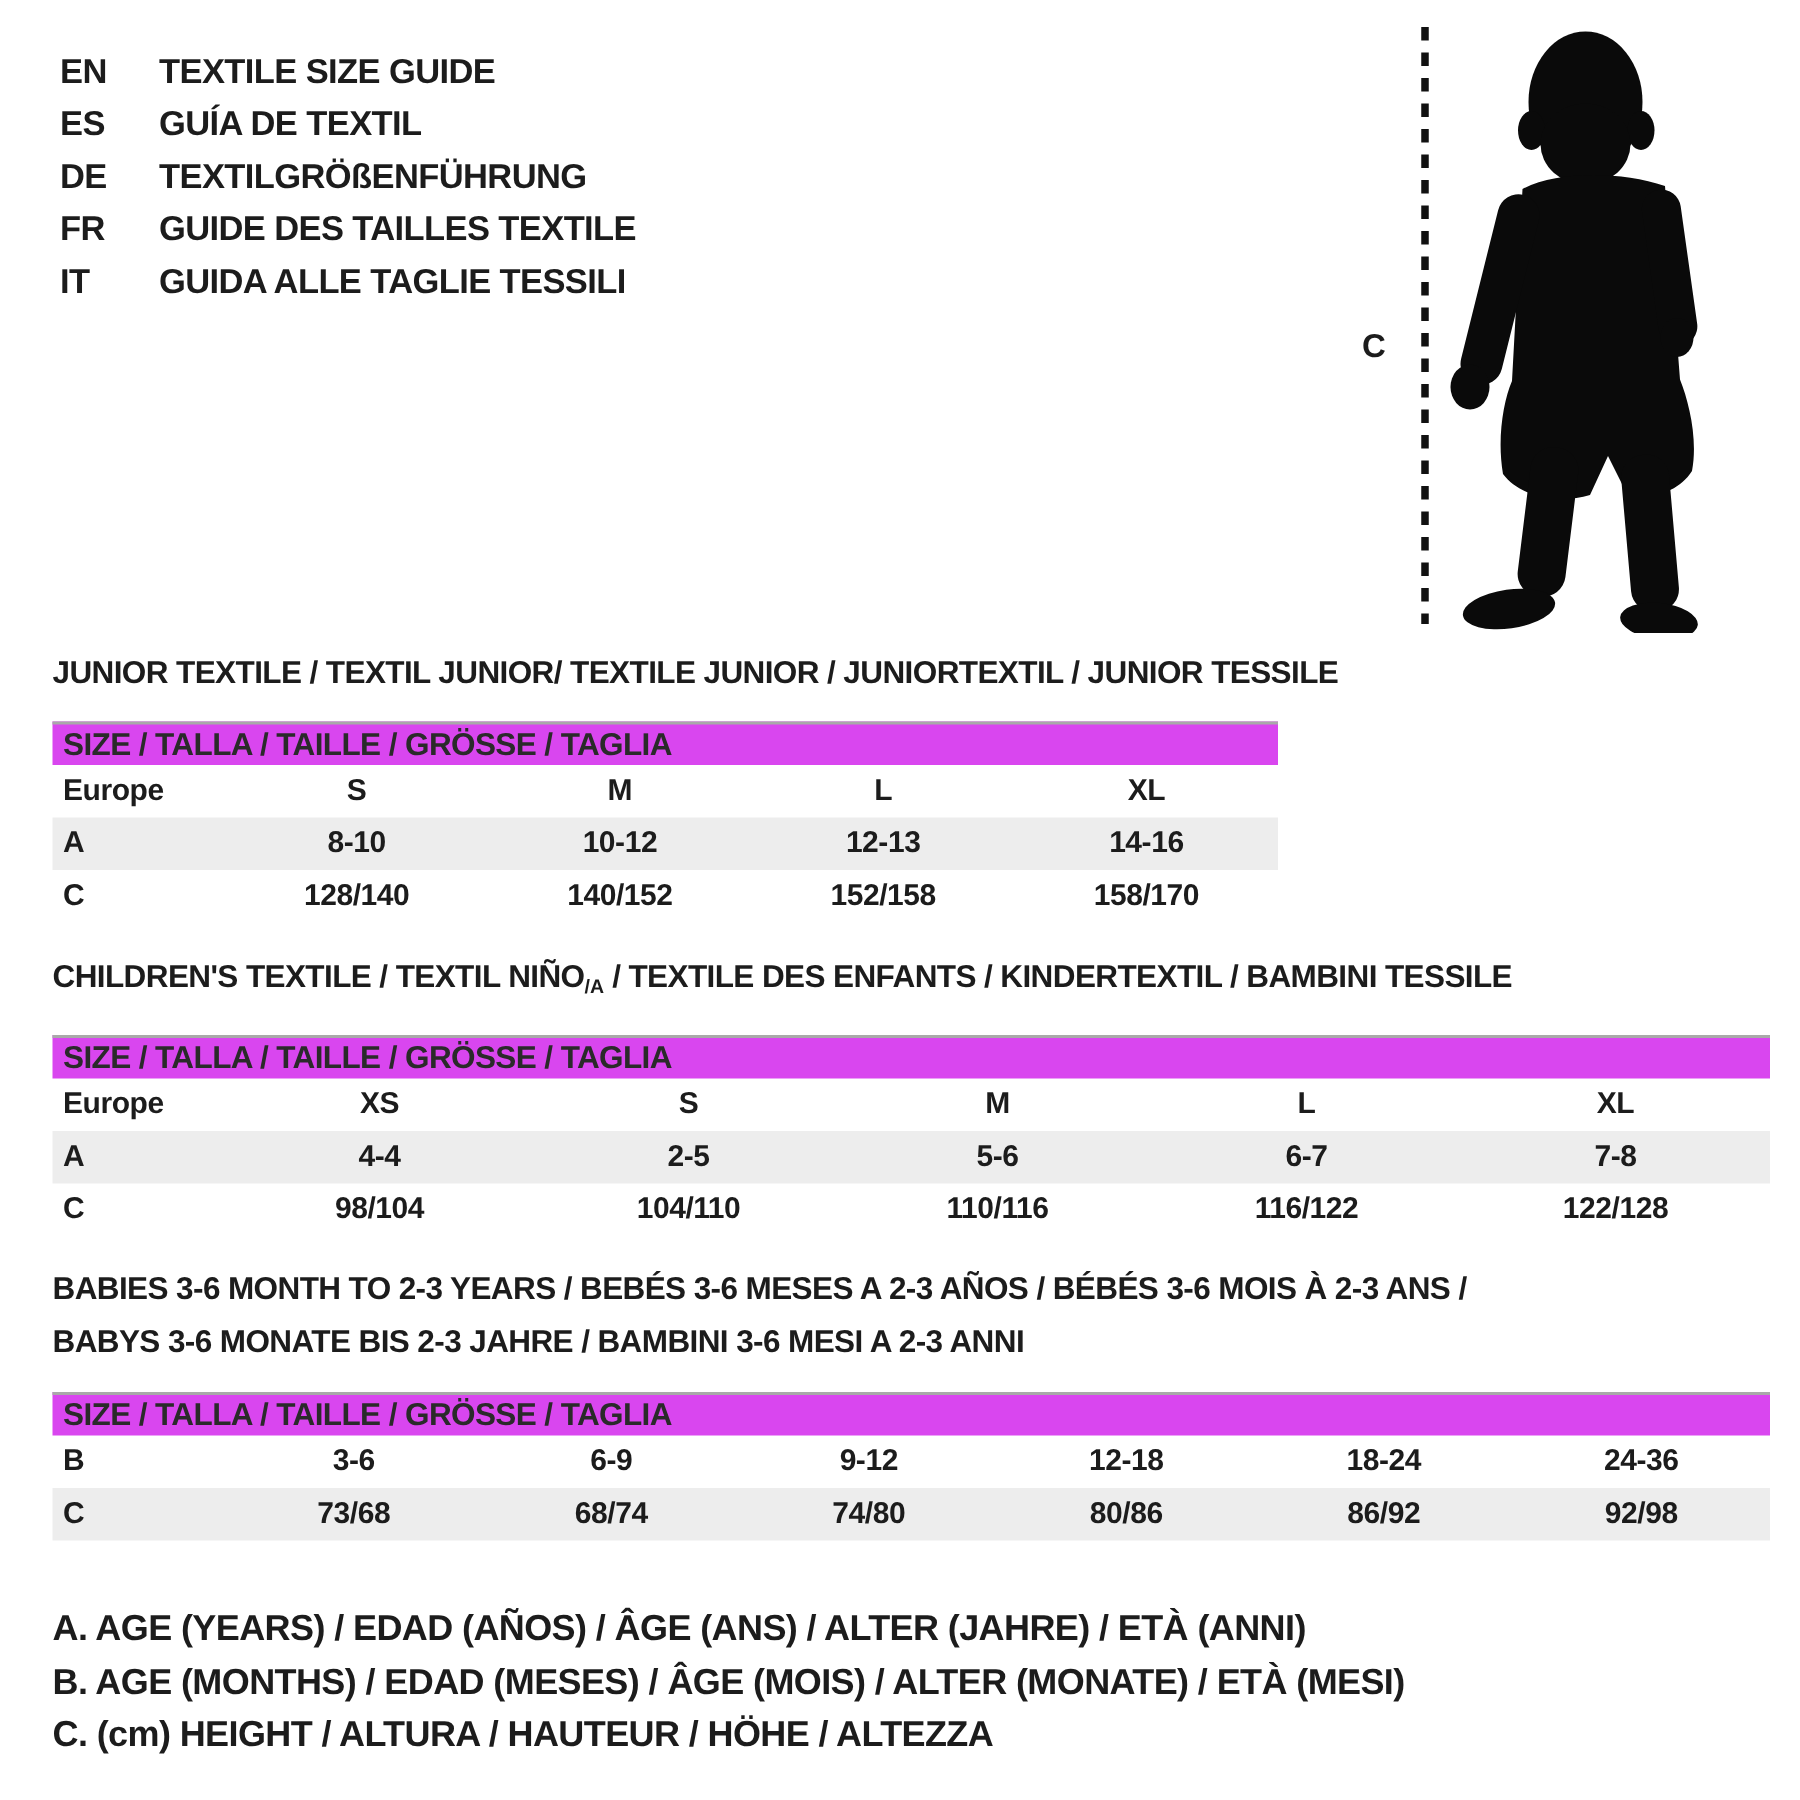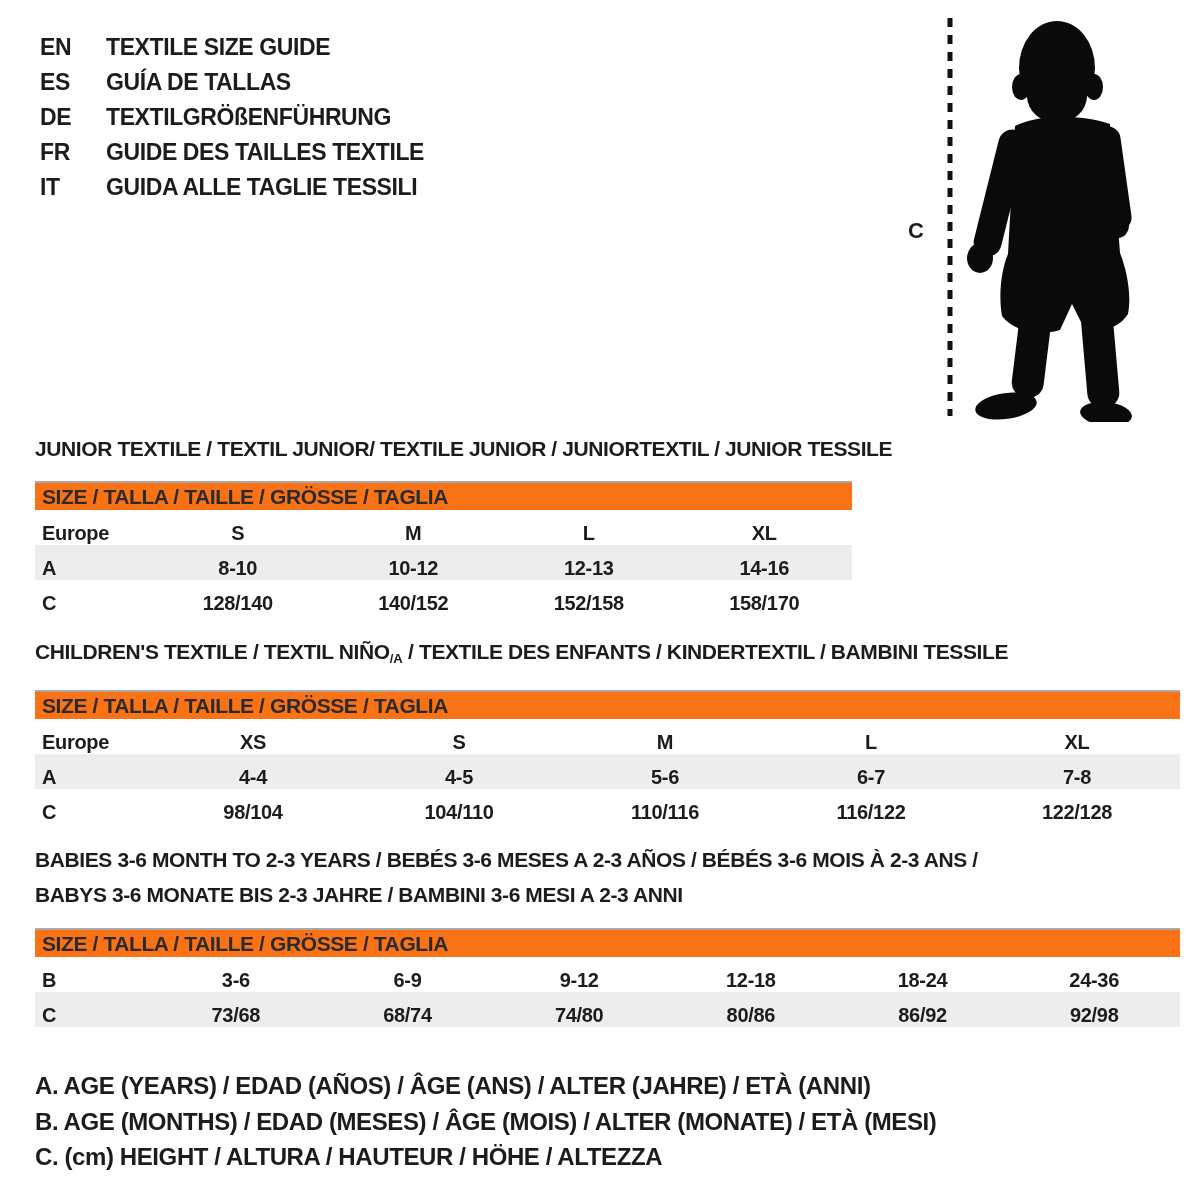--- a/index.html
+++ b/index.html
@@ -12,25 +12,25 @@
   .lang-block{left:40px;top:30px;}
   .lang-row{display:flex;height:35px;align-items:center;font-size:23px;}
   .lang-code{width:66px;letter-spacing:-0.4px;}
   .lang-title{letter-spacing:-0.4px;white-space:nowrap;}
   
   .sec-title{position:absolute;font-size:21px;letter-spacing:-0.4px;white-space:nowrap;}
   .sub-a{font-size:13px;position:relative;top:4px;letter-spacing:0;}
   
   .tbl{position:absolute;}
   .tbl-head{
-    height:29px;background:#f97316;border-top:2px solid #a9a9a9;box-sizing:border-box;
+    height:29px;background:#d946ef;border-top:2px solid #a9a9a9;box-sizing:border-box;
     display:flex;align-items:center;padding-left:7px;font-size:21px;color:#2a2a2a;
     letter-spacing:-0.4px;
   }
-  .row{display:flex;align-items:flex-end;height:35px;font-size:20px;letter-spacing:-0.3px;}
+  .row{display:flex;align-items:center;height:35px;font-size:20px;letter-spacing:-0.3px;}
   .row.alt{background:#ededed;}
   .lbl{width:115px;padding-left:7px;box-sizing:border-box;text-align:left;}
   .cell{flex:1;text-align:center;}
   
   .note{position:absolute;font-size:24px;letter-spacing:-0.4px;white-space:nowrap;}
   
   .height-label{position:absolute;left:908px;top:218px;font-size:22px;}
   .dash{stroke:#111111;stroke-width:5;stroke-dasharray:9 8;}
 </style>
 </head>
@@ -38,21 +38,21 @@
 
 <div class="page">
 
   <div class="abs lang-block">
     <div class="lang-row">
       <span class="lang-code">EN</span>
       <span class="lang-title">TEXTILE SIZE GUIDE</span>
     </div>
     <div class="lang-row">
       <span class="lang-code">ES</span>
-      <span class="lang-title">GUÍA DE TALLAS</span>
+      <span class="lang-title">GUÍA DE TEXTIL</span>
     </div>
     <div class="lang-row">
       <span class="lang-code">DE</span>
       <span class="lang-title">TEXTILGRÖßENFÜHRUNG</span>
     </div>
     <div class="lang-row">
       <span class="lang-code">FR</span>
       <span class="lang-title">GUIDE DES TAILLES TEXTILE</span>
     </div>
     <div class="lang-row">
@@ -119,21 +119,21 @@
       <span class="lbl">Europe</span>
       <span class="cell">XS</span>
       <span class="cell">S</span>
       <span class="cell">M</span>
       <span class="cell">L</span>
       <span class="cell">XL</span>
     </div>
     <div class="row alt">
       <span class="lbl">A</span>
       <span class="cell">4-4</span>
-      <span class="cell">4-5</span>
+      <span class="cell">2-5</span>
       <span class="cell">5-6</span>
       <span class="cell">6-7</span>
       <span class="cell">7-8</span>
     </div>
     <div class="row">
       <span class="lbl">C</span>
       <span class="cell">98/104</span>
       <span class="cell">104/110</span>
       <span class="cell">110/116</span>
       <span class="cell">116/122</span>

